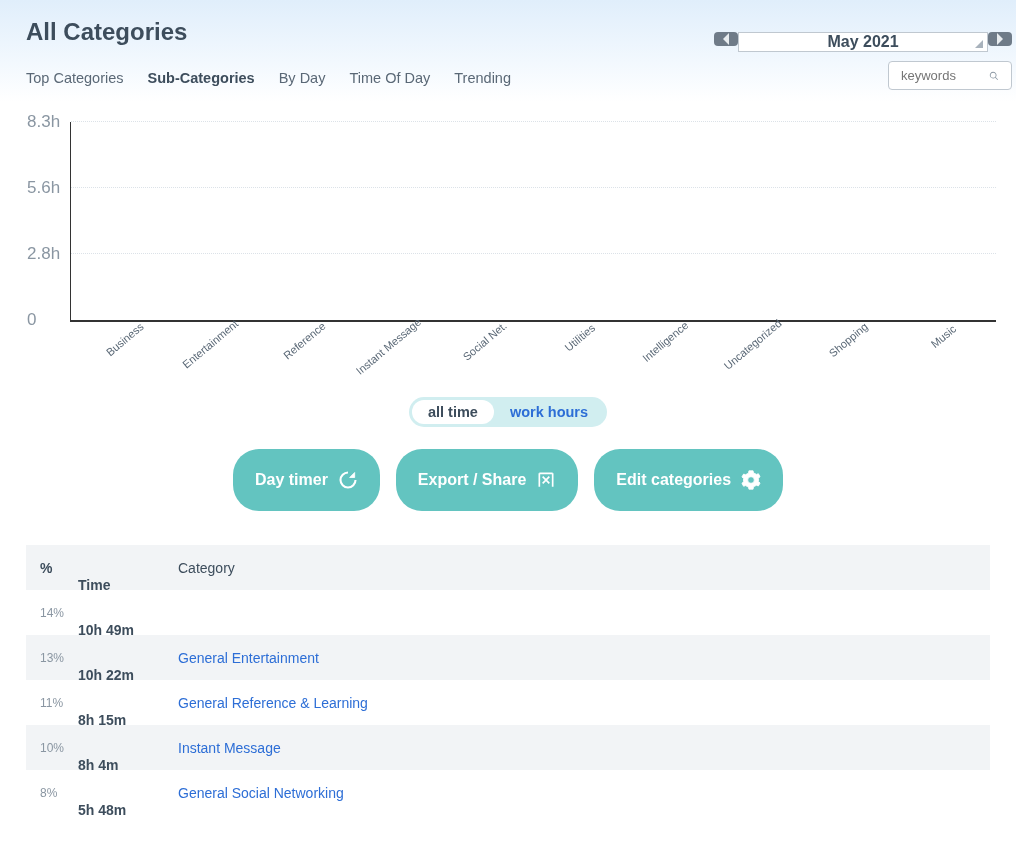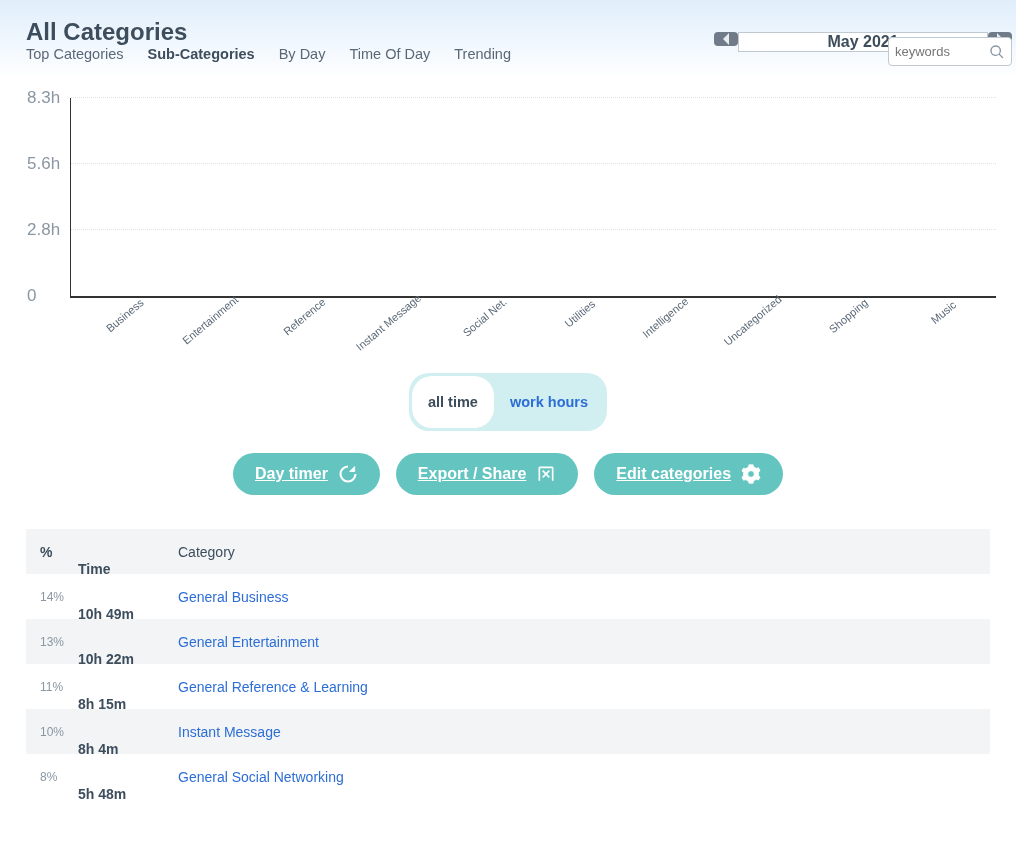--- a/index.html
+++ b/index.html
@@ -11,20 +11,21 @@
 }
 .header {
   background: linear-gradient(to bottom, #e0eefb 0%, #f2f8fe 60%, #ffffff 100%);
   padding: 18px 26px 0 26px;
   position: relative;
 }
 .page-title {
   font-size: 24px;
   font-weight: 600;
   color: #3d4d5c;
+  margin-bottom: 24px;
 }
 .date-nav {
   position: absolute;
   top: 12px;
   right: 4px;
   display: flex;
   align-items: flex-start;
   height: 24px;
   margin-top: 20px;
 }
@@ -75,21 +76,21 @@
 .search-box {
   position: absolute;
   right: 4px;
   bottom: 12px;
   width: 124px;
   height: 29px;
   border: 1px solid #c0c8d0;
   border-radius: 4px;
   display: flex;
   align-items: center;
-  padding: 0 6px;
+  padding: 0 12px;
   background: #fff;
   gap: 8px;
 }
 .search-box input {
   border: none;
   outline: none;
   flex: 1;
   font-size: 13px;
   color: #8a96a2;
   width: 80px;
@@ -154,47 +155,46 @@
   justify-content: center;
   margin-top: 65px;
 }
 .toggle {
   display: inline-flex;
   background: #d1eef0;
   border-radius: 20px;
   padding: 3px;
 }
 .toggle-opt {
-  padding: 18px 16px;
+  padding: 4px 16px;
   border-radius: 20px;
   font-size: 14.5px;
   font-weight: 600;
   cursor: pointer;
 }
 .toggle-opt.active { background: #fff; color: #3d4d5c; }
 .toggle-opt.inactive { color: #2d6ed6; }
 
 .btn-row {
   display: flex;
   justify-content: center;
   gap: 16px;
   margin: 22px 0 34px 0;
 }
 .pill-btn {
   background: #63c4c0;
   color: #fff;
   font-size: 16px;
   font-weight: 600;
-  padding: 11px 22px;
+  padding: 21px 22px;
   border-radius: 26px;
   display: inline-flex;
   align-items: center;
   gap: 10px;
   cursor: pointer;
-  text-decoration: underline;
 }
 .pill-btn svg { width: 20px; height: 20px; fill: #fff; stroke: #fff; }
 
 .table {
   margin: 0 26px;
 }
 .table-row {
   display: flex;
   align-items: center;
   height: 45px;
@@ -335,21 +335,20 @@
 <div class="table">
   <div class="table-row table-header">
     <div class="col-pct">%</div>
     <div class="col-time">Time</div>
     <div class="col-cat">Category</div>
   </div>
   <div id="table-body">
       <div class="table-row">
         <div class="col-pct">14%</div>
         <div class="col-time">10h 49m</div>
-        <div class="col-cat">General Business</div>
       </div>
       <div class="table-row even">
         <div class="col-pct">13%</div>
         <div class="col-time">10h 22m</div>
         <div class="col-cat">General Entertainment</div>
       </div>
       <div class="table-row">
         <div class="col-pct">11%</div>
         <div class="col-time">8h 15m</div>
         <div class="col-cat">General Reference &amp; Learning</div>

